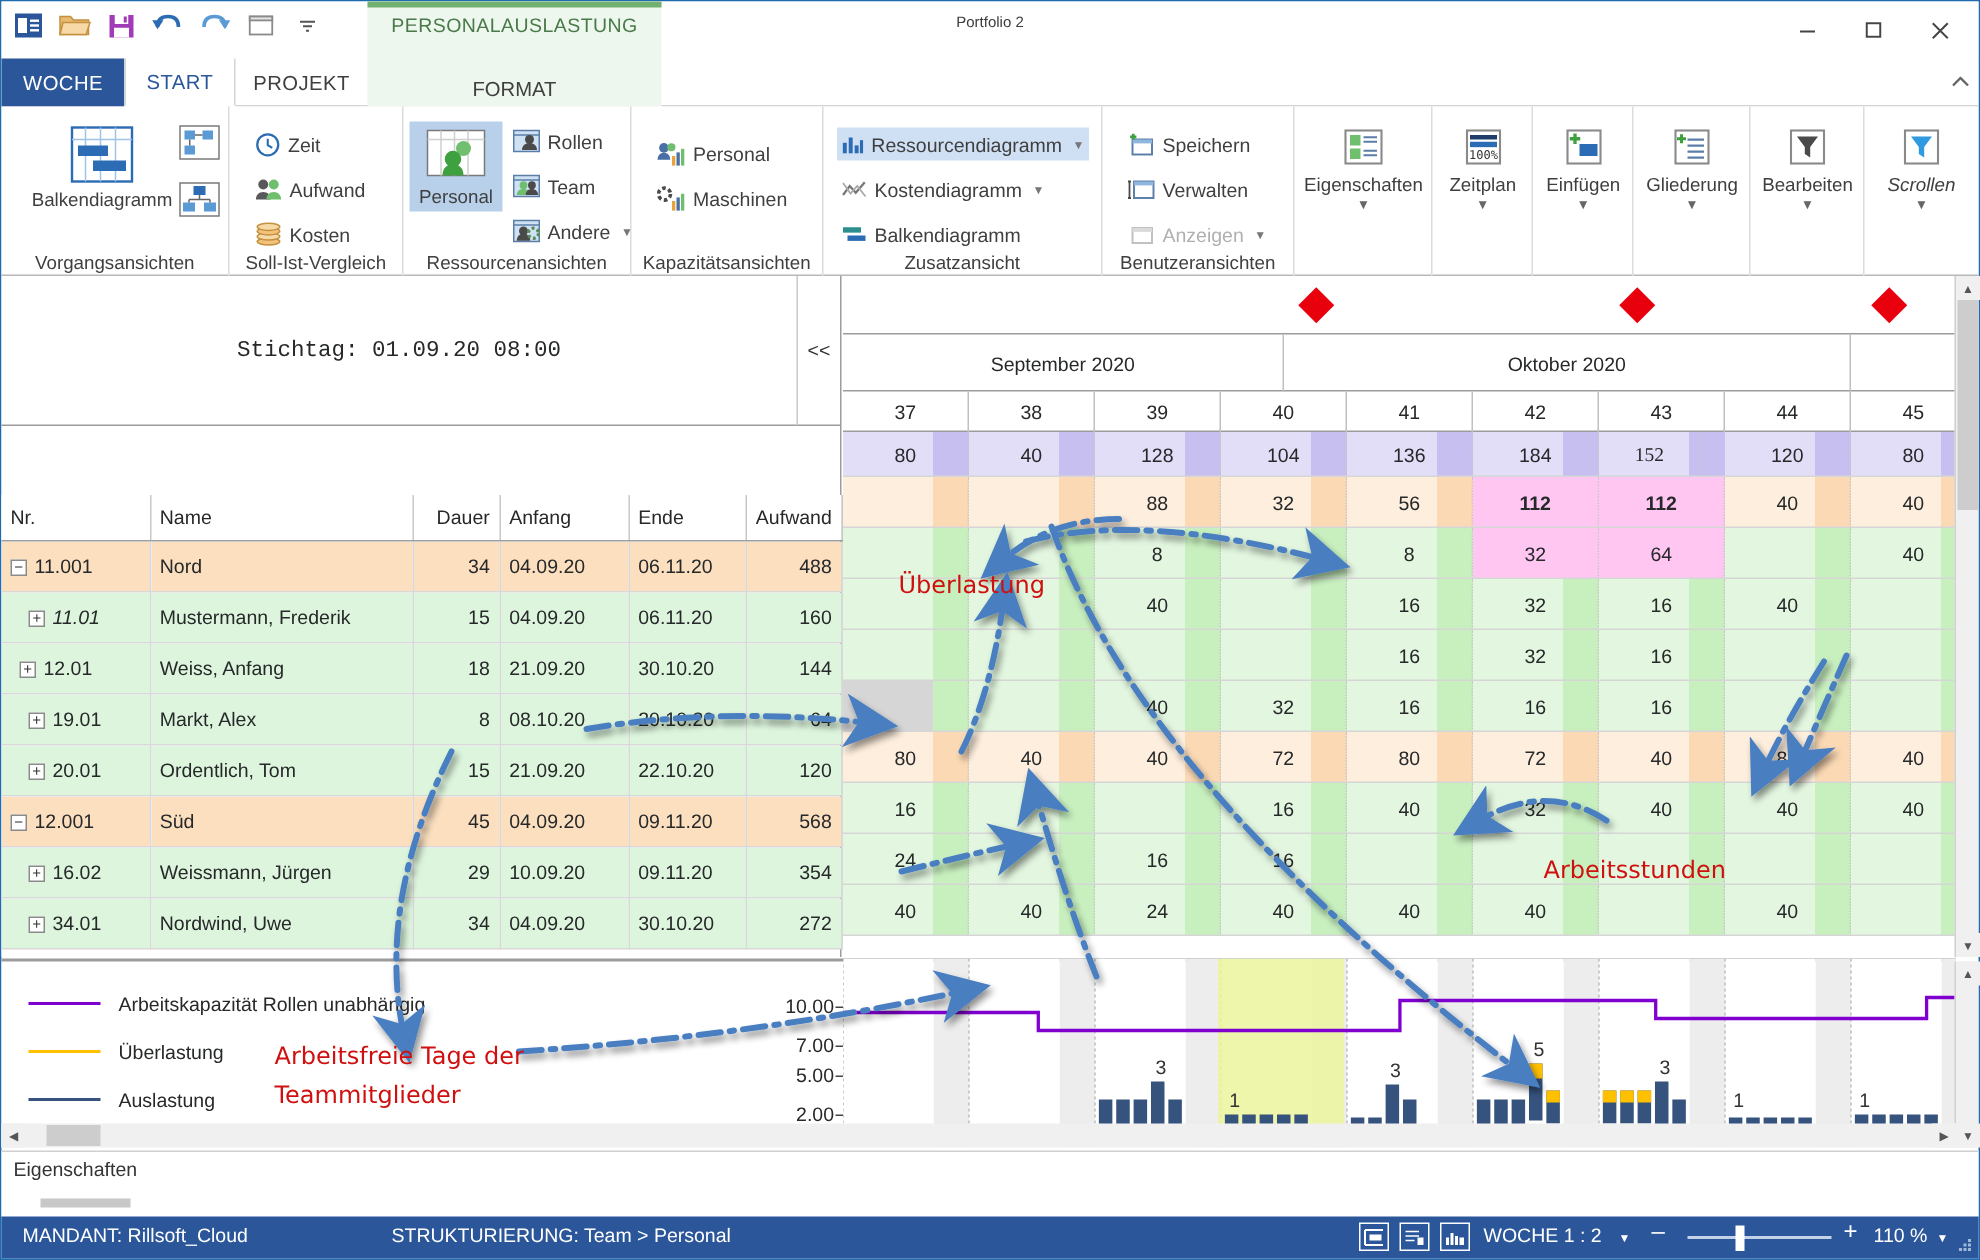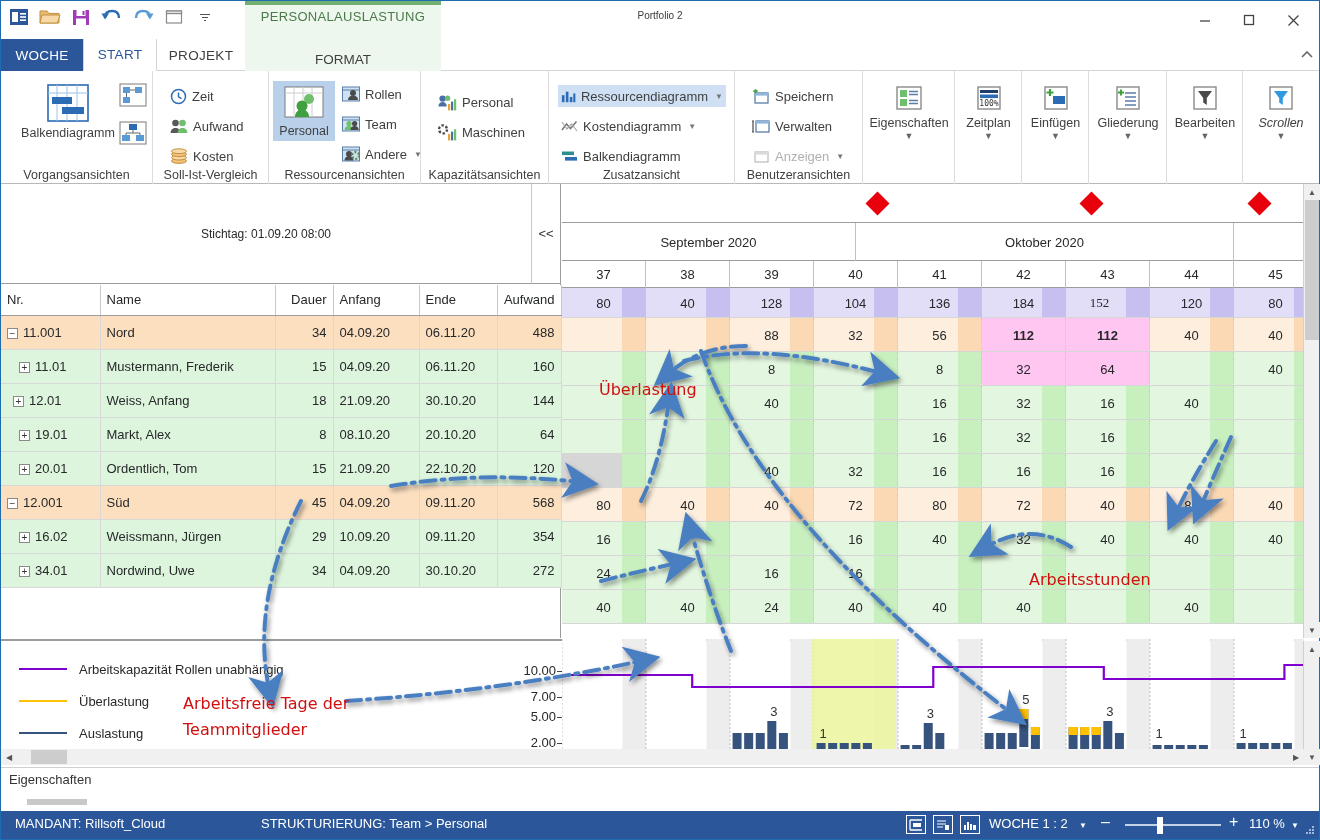--- a/index.html
+++ b/index.html
@@ -41,24 +41,24 @@
   .bigbtn .lbl { font-size:12.5px; color:#3f3f3f; margin-top:2px; text-align:center; line-height:13px;}
   .smbtn { position:absolute; display:flex; align-items:center; gap:5px; cursor:pointer; font-size:13px; color:#3f3f3f; height:22px; padding:0 3px;}
   .smbtn.sel { background:#cfe0f4; }
   .smbtn.dis { color:#b0b0b0; }
   .caret { font-size:8px; color:#777; margin-left:2px;}
   .dncaret { font-size:9px; color:#666; margin-top:1px; }
 
   
   .lpane { position:absolute; left:0; top:183px; width:560px; height:454px; background:#fff; border-right:1px solid #9c9c9c; }
   .stichtag-box { position:absolute; left:0; top:0; width:530px; height:100px; border-bottom:1px solid #9c9c9c;
-                  display:flex; align-items:center; justify-content:center; font-size:12px; }
+                  display:flex; align-items:center; justify-content:center; font-size:15px;font-family:Liberation Mono, monospace; }
   .ltcollapse { position:absolute; left:530px; top:0; width:29px; height:100px; border-bottom:1px solid #9c9c9c; border-left:1px solid #c8c8c8;
                 display:flex; align-items:center; justify-content:center; cursor:pointer; font-size:13px; color:#333;}
-  table.grid { border-collapse:collapse; width:560px; table-layout:fixed; }
+  table.grid { border-collapse:collapse; width:560px; table-layout:fixed;margin-top:45px; }
   table.grid th { height:30px; background:#fff; font-weight:normal; font-size:13px; color:#26282a;
                   border-right:1px solid #c8c8c8; border-bottom:1px solid #9c9c9c; padding:0 6px; }
   table.grid td { height:34px; font-size:13px; border-right:1px solid #d8d8d8; border-bottom:1px solid #d8d8d8; padding:0 6px; white-space:nowrap; overflow:hidden;}
   tr.sum td { background:#fbdfbf; }
   tr.res td { background:#ddf5dd; }
   .exp { display:inline-block; width:11px; height:11px; border:1px solid #8a8a8a; background:#fff;
          line-height:9px; text-align:center; font-size:10px; color:#333; margin-right:5px; vertical-align:middle; cursor:pointer; }
   .ta-r { text-align:right; } .ta-l { text-align:left; }
 
   
@@ -477,21 +477,21 @@
           <tbody>
             <tr class="sum">
               <td class="ta-l"><span class="exp">−</span><span>11.001</span></td>
               <td class="ta-l">Nord</td>
               <td class="ta-r">34</td>
               <td class="ta-l">04.09.20</td>
               <td class="ta-l">06.11.20</td>
               <td class="ta-r">488</td>
             </tr>
             <tr class="res">
-              <td class="ta-l" style="padding-left: 18px;"><span class="exp">+</span><span>11.01</span></td>
+              <td class="ta-l" style="padding-left: 18px; font-style: italic;"><span class="exp">+</span><span>11.01</span></td>
               <td class="ta-l">Mustermann, Frederik</td>
               <td class="ta-r">15</td>
               <td class="ta-l">04.09.20</td>
               <td class="ta-l">06.11.20</td>
               <td class="ta-r">160</td>
             </tr>
             <tr class="res">
               <td class="ta-l" style="padding-left: 12px;"><span class="exp">+</span><span>12.01</span></td>
               <td class="ta-l">Weiss, Anfang</td>
               <td class="ta-r">18</td>

